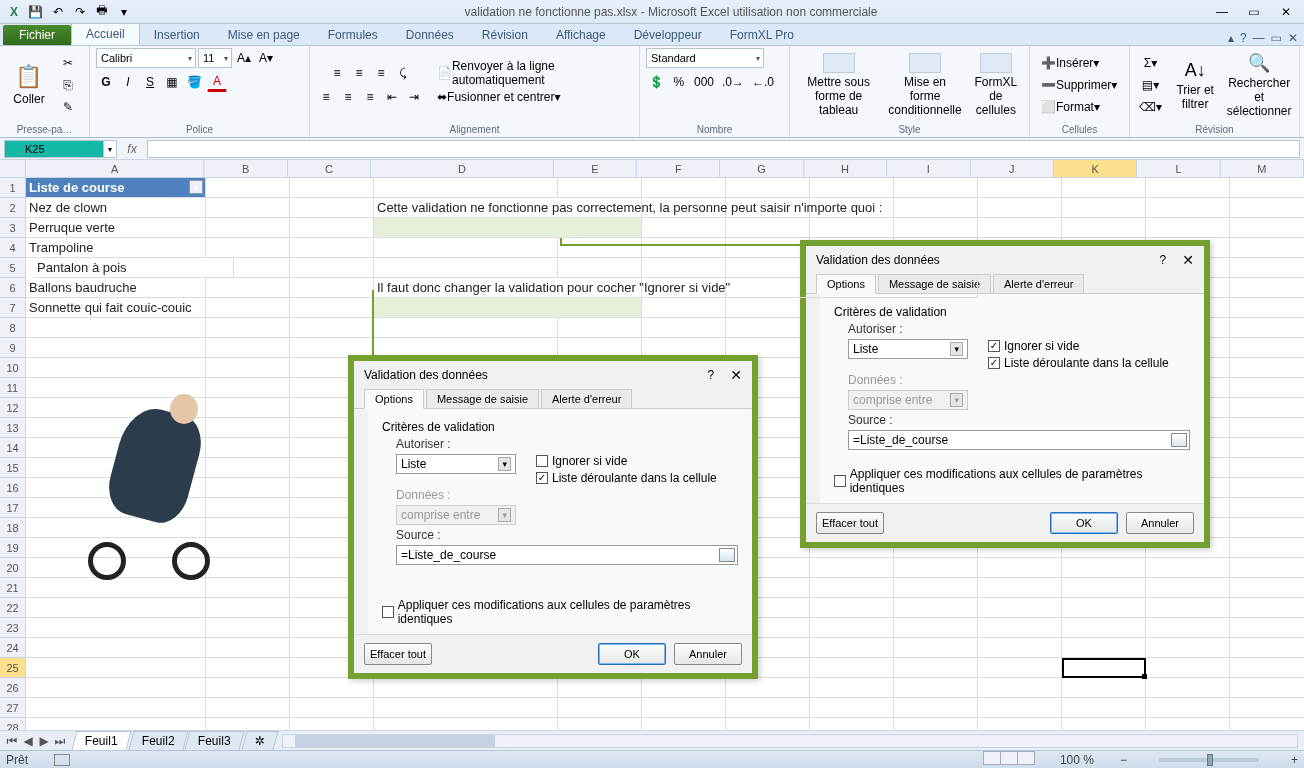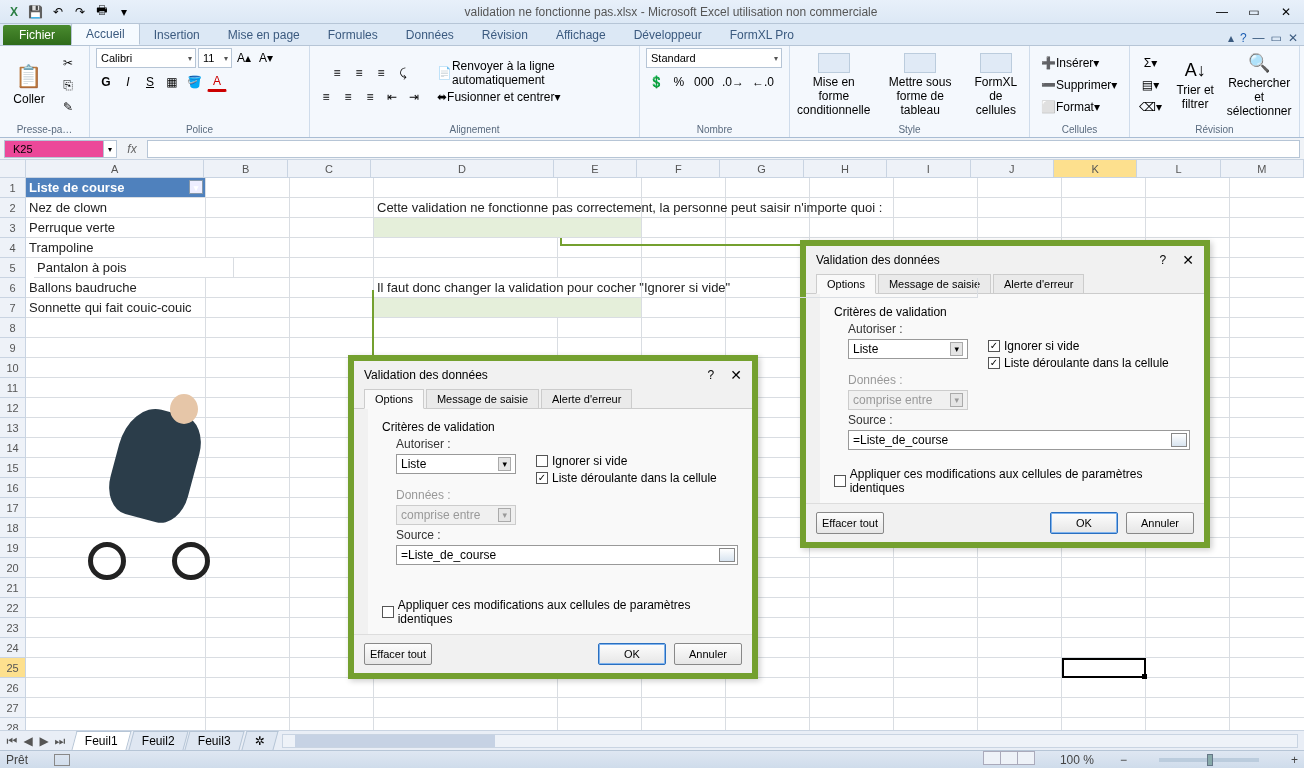--- a/index.html
+++ b/index.html
@@ -28,21 +28,21 @@
 .gcol { display: flex; flex-direction: column; gap: 2px; align-items: center; }
 .grow { display: flex; gap: 2px; align-items: center; }
 .rbtn { height: 20px; min-width: 20px; border: 1px solid transparent; border-radius: 2px; display: inline-flex; align-items: center; justify-content: center; padding: 0 2px; cursor: pointer; }
 .bigbtn { width: 46px; height: 66px; display: flex; flex-direction: column; align-items: center; justify-content: center; gap: 2px; border: 1px solid transparent; border-radius: 2px; cursor: pointer; font-size: 11px; text-align: center; }
 .combo { height: 20px; border: 1px solid #b6c5d6; background: #fff; display: inline-flex; align-items: center; padding: 0 14px 0 4px; position: relative; font-size: 11px; }
 .combo::after { content: "▾"; position: absolute; right: 3px; font-size: 8px; color: #555; }
 .iconbox { width: 32px; height: 32px; background: #e0eaf6; border: 1px solid #bcd; display: inline-block; }
 
 
 .formulabar { height: 22px; background: #f0f3f7; border-bottom: 1px solid #c9d4e2; display: flex; align-items: center; }
-.namebox { width: 100px; height: 18px; border: 1px solid #b6c5d6; background: #ec4899; margin-left: 4px; padding: 0 8px; display: flex; align-items: center; font-size: 11px; }
+.namebox { width: 100px; height: 18px; border: 1px solid #b6c5d6; background: #14b8a6; margin-left: 4px; padding: 0 20px; display: flex; align-items: center; font-size: 11px; }
 .fxbtn { width: 22px; text-align: center; font-style: italic; color: #666; margin: 0 4px; }
 .formulainput { flex: 1; height: 18px; border: 1px solid #b6c5d6; background: #fff; margin-right: 4px; }
 
 
 .gridwrap { position: relative; height: 578px; overflow: hidden; background: #fff; }
 .colhdrs { position: absolute; top: 0; left: 0; right: 0; height: 18px; display: flex; background: #eef2f8; border-bottom: 1px solid #c9d4e2; }
 .selall { width: 26px; border-right: 1px solid #c9d4e2; background: #eef2f8; }
 .colhdr { border-right: 1px solid #c9d4e2; text-align: center; font-size: 11px; color: #555; line-height: 18px; }
 .colhdr.active { background: #fde08e; }
 .rowhdrs { position: absolute; top: 18px; left: 0; width: 26px; }
@@ -201,40 +201,40 @@
       </div>
       <div class="gcol" style="align-items:flex-start;gap:4px;">
         <span class="rbtn" style="padding:0 6px;">📄 <span>Renvoyer à la ligne automatiquement</span></span>
         <span class="rbtn" style="padding:0 6px;">⬌ <span>Fusionner et centrer</span> ▾</span>
       </div>
     </div>
     <div class="glabel">Alignement</div>
   </div>
   <div class="group" style="width:150px;">
     <div class="gbody" style="flex-direction:column;align-items:flex-start;gap:4px;">
-      <span class="combo" style="width:136px;">Standard</span>
+      <span class="combo" style="width:118px;">Standard</span>
       <div class="grow">
         <span class="rbtn">💲</span>
         <span class="rbtn">%</span>
         <span class="rbtn">000</span>
         <span class="rbtn">.0→</span>
         <span class="rbtn">←.0</span>
       </div>
     </div>
     <div class="glabel">Nombre</div>
   </div>
   <div class="group" style="width:240px;">
     <div class="gbody">
+      <div class="bigbtn" style="width:88px;">
+          <span class="iconbox"></span>
+          <span>Mettre sous forme de tableau</span>
+        </div>
       <div class="bigbtn" style="width:78px;">
           <span class="iconbox"></span>
           <span>Mise en forme conditionnelle</span>
-        </div>
-      <div class="bigbtn" style="width:88px;">
-          <span class="iconbox"></span>
-          <span>Mettre sous forme de tableau</span>
         </div>
       <div class="bigbtn" style="width:56px;">
           <span class="iconbox"></span>
           <span>FormXL de cellules</span>
         </div>
     </div>
     <div class="glabel">Style</div>
   </div>
   <div class="group" style="width:100px;">
     <div class="gbody">

